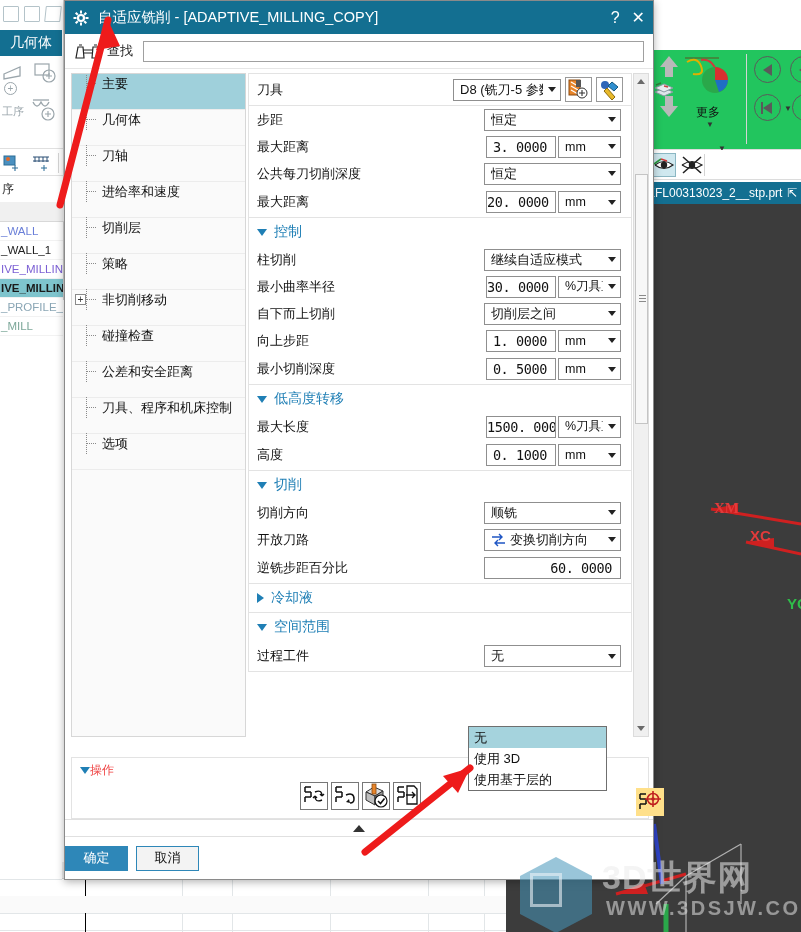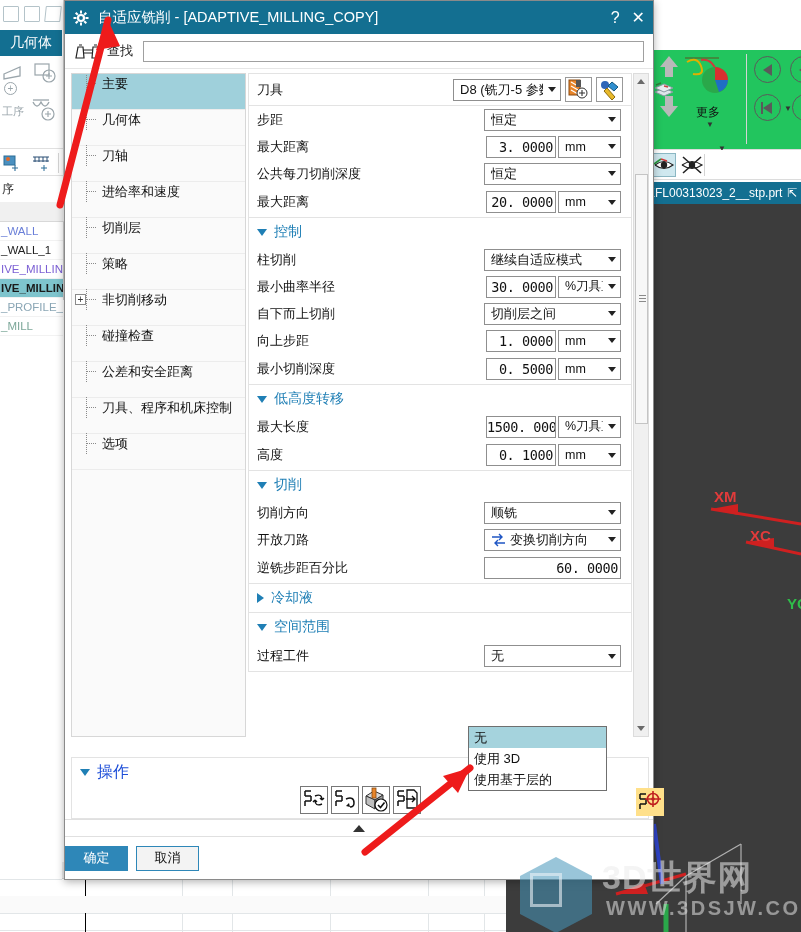--- a/index.html
+++ b/index.html
@@ -216,21 +216,21 @@
   .combo {
     height: 22px; border: 1px solid #8f8f8f; background: #fff;
     display: flex; align-items: center; padding: 0 4px 0 6px; font-size: 13px; color: #111;
     position: relative;
   }
   .combo .cv { flex: 1; white-space: nowrap; overflow: hidden; }
   .caret { width: 0; height: 0; border-left: 4px solid transparent; border-right: 4px solid transparent; border-top: 5px solid #222; margin-left: 5px; }
   .combo.wide { width: 137px; }
   .num {
     width: 70px; height: 22px; border: 1px solid #8f8f8f; background: #fff;
-    font-size: 13.5px; color: #111; text-align: right; padding-right: 2px; line-height: 20px;
+    font-size: 13.5px; color: #111; text-align: right; padding-right: 8px; line-height: 20px;
     font-family: "DejaVu Sans Mono", monospace; letter-spacing: -0.4px; overflow: hidden; white-space: nowrap;
   }
   .unit { width: 63px; margin-left: 2px; }
   .unit .cv { font-size: 12.5px; }
 
   .tool-row { display: flex; align-items: center; height: 31px; padding: 0 8px; gap: 0; }
   .tool-icon-btn {
     width: 27px; height: 25px; border: 1px solid #999; background: #fff;
     margin-left: 4px; position: relative;
   }
@@ -248,21 +248,21 @@
   }
   .sc-tri-up { position:absolute; left:3px; top:5px; width:0;height:0;border-left:4px solid transparent;border-right:4px solid transparent;border-bottom:5px solid #6a6a6a;}
   .sc-tri-dn { position:absolute; left:3px; top:5px; width:0;height:0;border-left:4px solid transparent;border-right:4px solid transparent;border-top:5px solid #6a6a6a;}
   .thumb-grip { position:absolute; left:3px; top:120px; width:7px; height:7px; }
   .thumb-grip i { display:block; height:1px; background:#8a8a8a; margin-bottom:2px; }
 
   .oper-section {
     position: absolute; left: 6px; right: 4px; bottom: 60px; height: 62px;
     border: 1px solid #e3e3e3; background: #fff;
   }
-  .oper-hdr { display:flex; align-items:center; gap:7px; padding: 4px 0 0 8px; font-size:16px; color:#1d4ed8;}
+  .oper-hdr { display:flex; align-items:center; padding: 4px 0 0 8px; font-size:12px; color:#ef4444;}
   .oper-icons { display:flex; justify-content:center; gap: 3px; margin-top: 3px; }
   .op-btn { width: 28px; height: 28px; border: 1px solid #777; background: #fff; position: relative; }
   .op-btn.hl { background: #ffe08a; border-color: #ffe08a; }
 
   .collapse-bar {
     position: absolute; left: 0; right: 0; bottom: 42px; height: 18px;
     border-top: 1px solid #e0e0e0; border-bottom: 1px solid #e0e0e0;
     display: flex; align-items: center; justify-content: center;
   }
   .cb-tri { width:0;height:0;border-left:6px solid transparent;border-right:6px solid transparent;border-bottom:7px solid #333;}
@@ -420,21 +420,21 @@
       <path d="M240 338 L268 334 L268 345 Z" fill="#cf2020"></path>
       <path d="M110 690 L180 670" stroke="#cf2020" stroke-width="3"></path>
       <path d="M110 690 L138 679 L142 690 Z" fill="#cf2020"></path>
       <path d="M180 672 L235 640" stroke="#b0b0b0" stroke-width="1.2" fill="none"></path>
       <path d="M180 672 L180 728" stroke="#b0b0b0" stroke-width="1.2"></path>
       <path d="M235 640 L235 700" stroke="#b0b0b0" stroke-width="1.2"></path>
       <path d="M180 672 L150 700" stroke="#b0b0b0" stroke-width="1.2"></path>
       <path d="M148 620 L156 680" stroke="#2f44c8" stroke-width="4"></path>
       <path d="M160 700 L160 728" stroke="#2aa84a" stroke-width="5"></path>
     </svg>
-    <span class="axis-label" style="left:208px; top:284px; color:#e23b3b;">XM</span>
+    <span class="axis-label" style="left:208px; top:296px; color:#e23b3b;font-family:Liberation Serif, serif;">XM</span>
     <span class="axis-label" style="left:244px; top:323px; color:#e23b3b;">XC</span>
     <span class="axis-label" style="left:281px; top:391px; color:#2fbd4a;">YC</span>
     <span class="axis-label" style="left:274px; top:52px; color:#2f6fd8;"></span>
   </div>
 
   <div class="bg-sheet">
     <div class="sheet-line" style="left:0;top:17px;width:62px;height:1px;"></div>
     <div class="sheet-line" style="left:0;top:34px;width:506px;height:1px;"></div>
     <div class="sheet-line" style="left:0;top:51px;width:506px;height:1px;"></div>
     <div class="sheet-line" style="left:0;top:68px;width:506px;height:1px;"></div>

